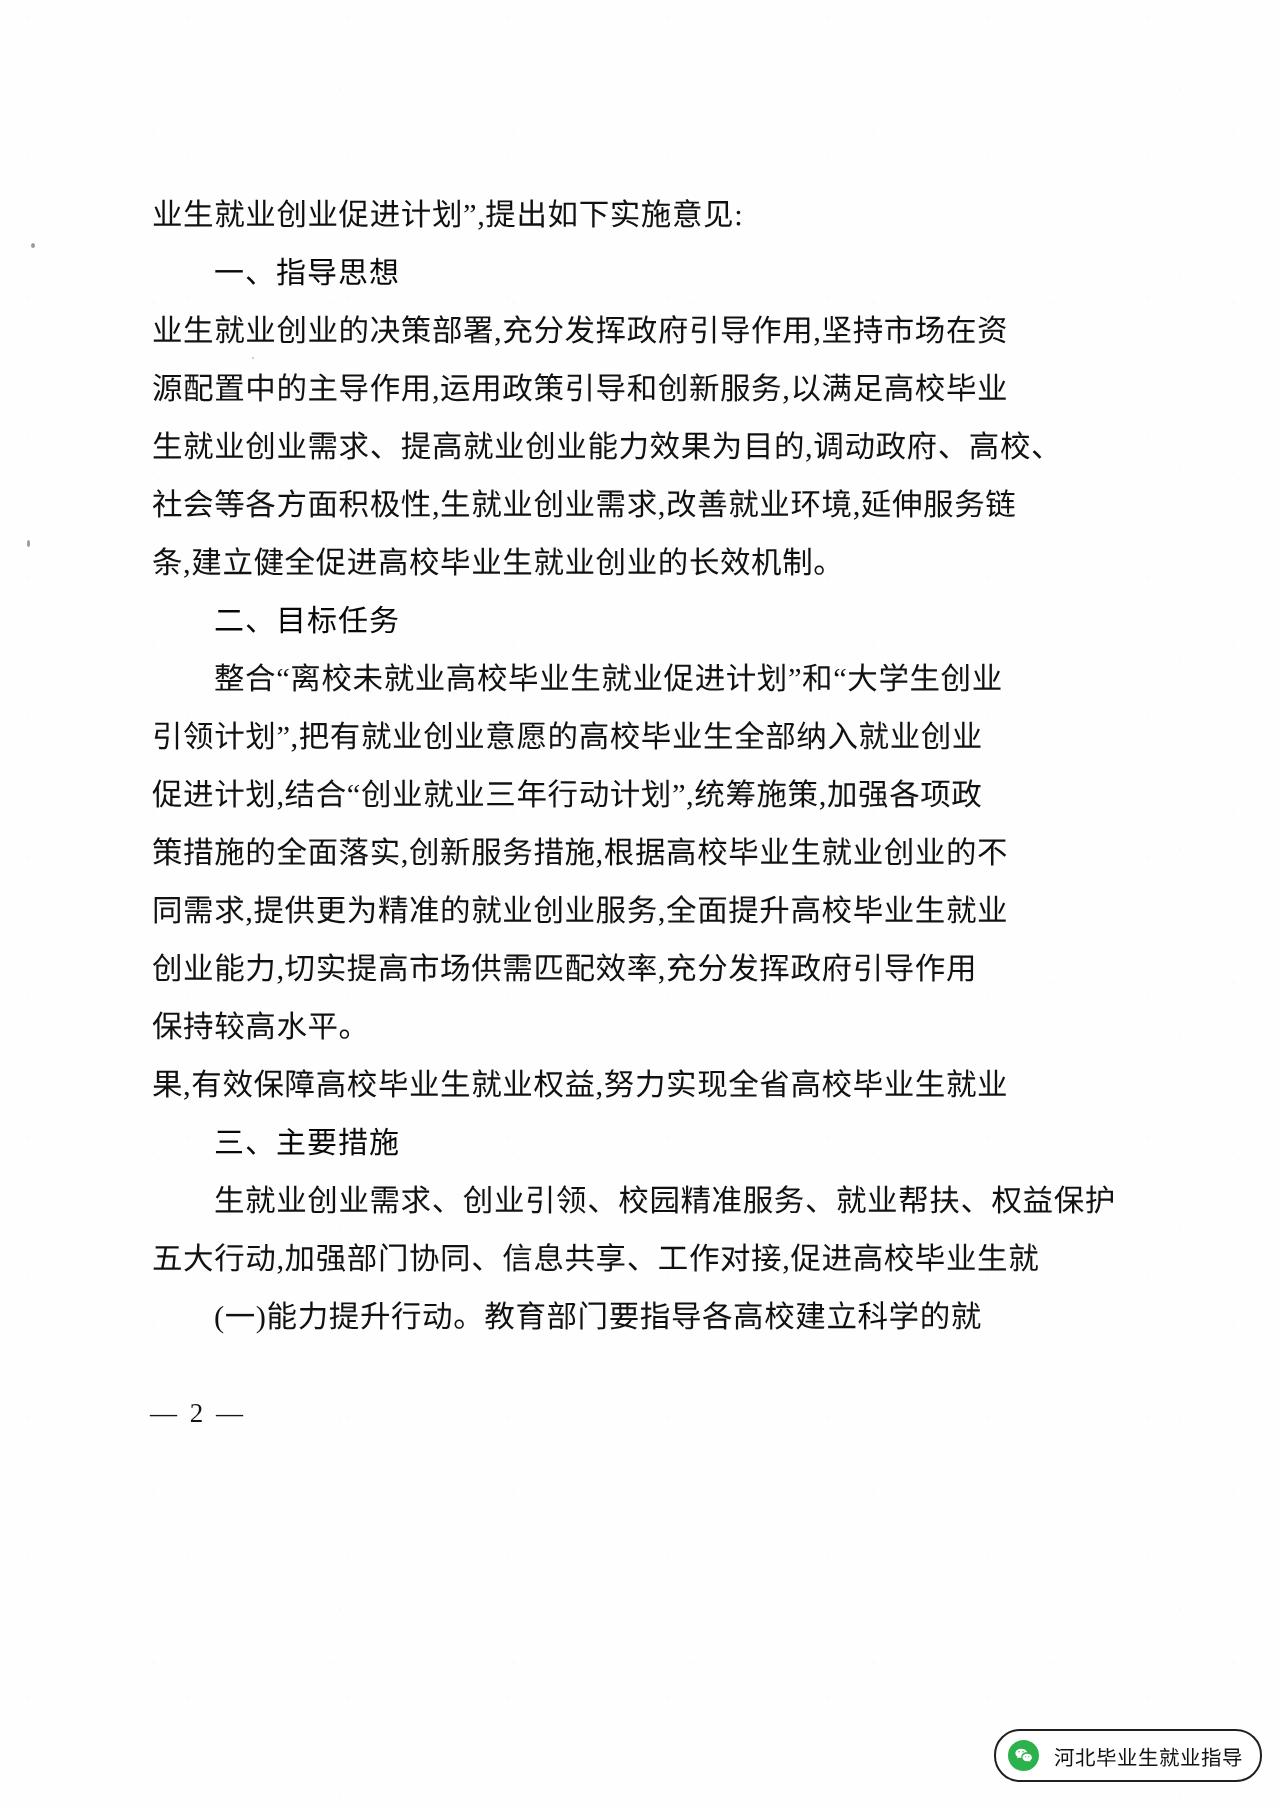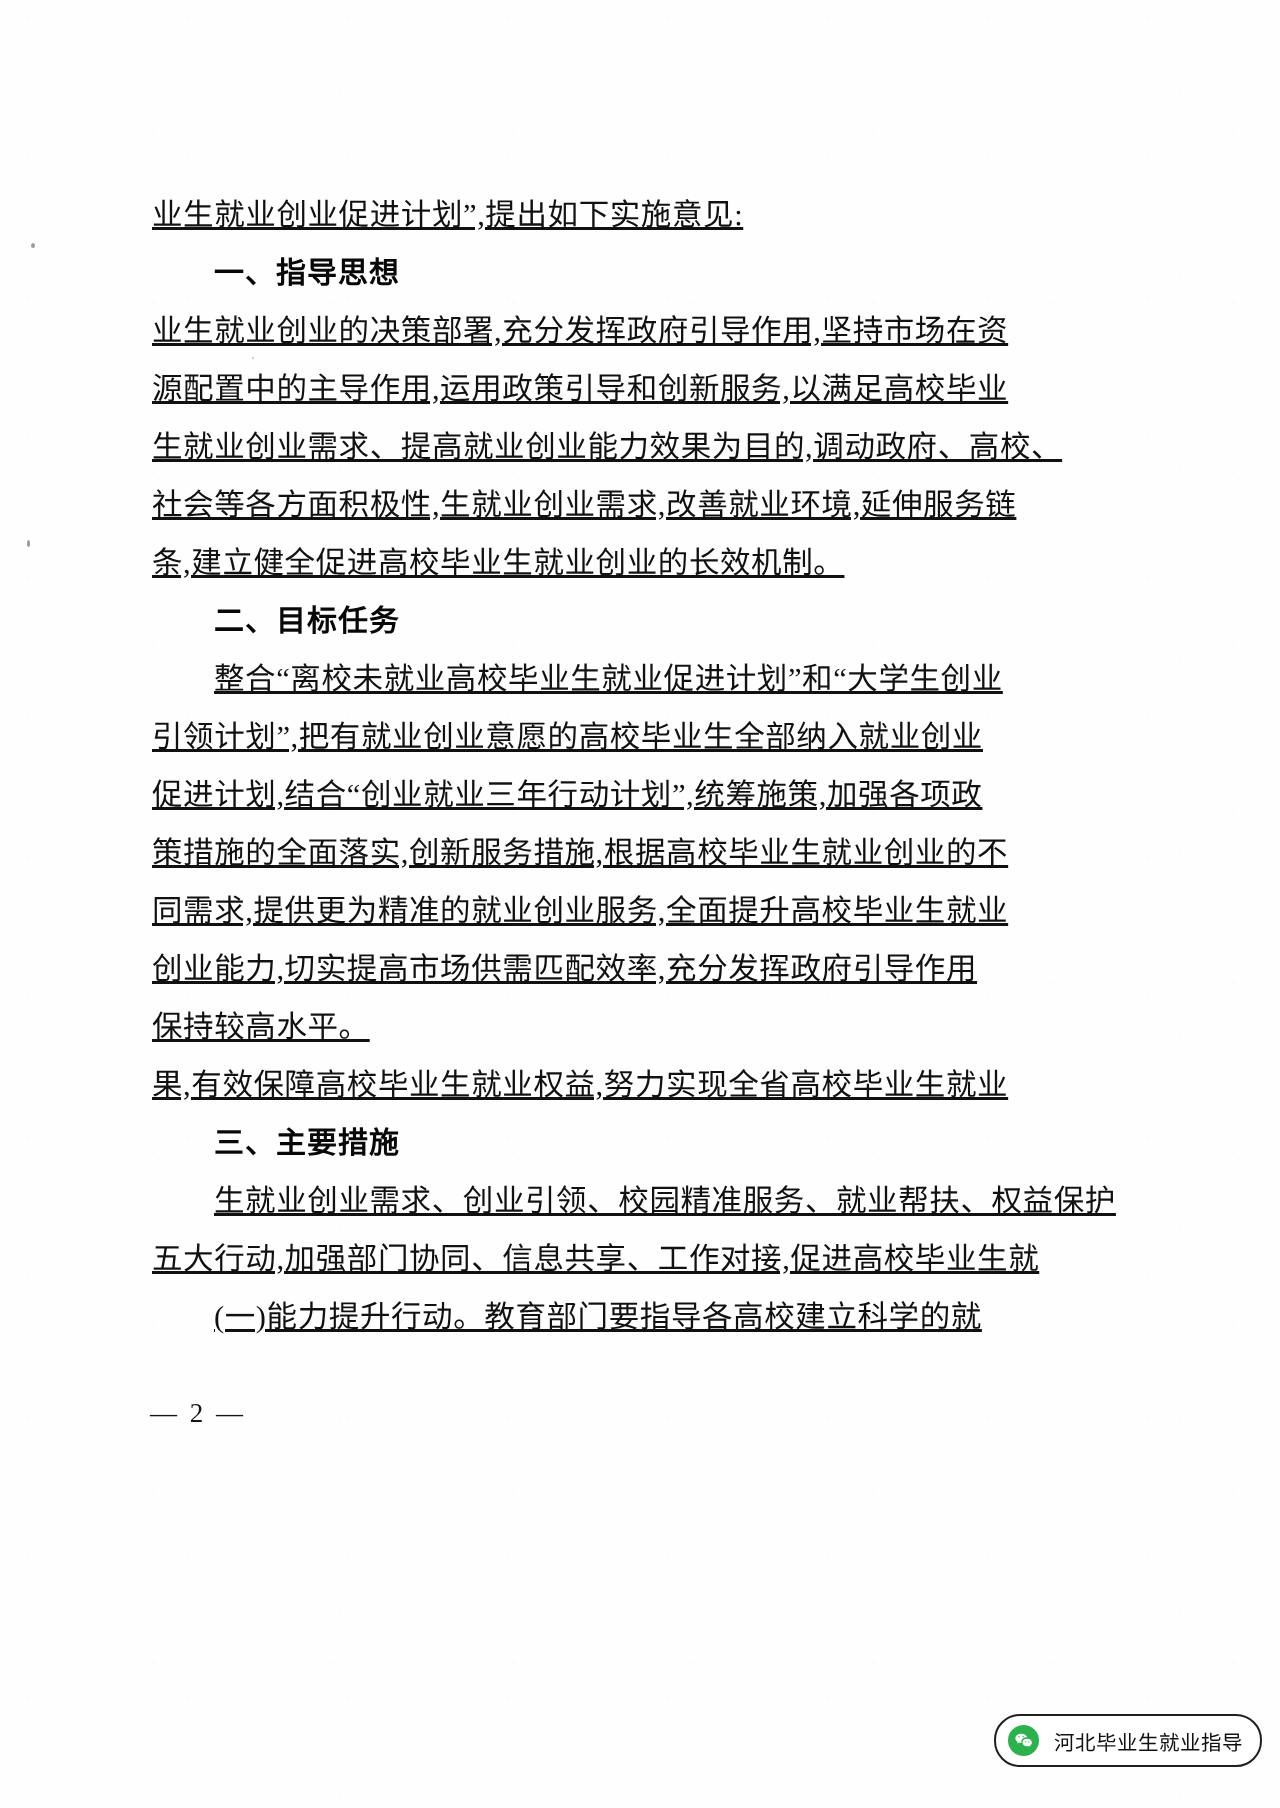--- a/index.html
+++ b/index.html
@@ -38,31 +38,30 @@
 
   
   .doc-line {
     font-size: 30.5px;
     line-height: 58px;
     letter-spacing: 0.6px;
     white-space: pre;
     font-family: "Liberation Serif", "DejaVu Serif", serif;
     color: #111111;
     text-rendering: geometricPrecision;
-    text-decoration: underline;
   }
   .doc-line.indent {
     text-indent: 62px;
   }
 
   
   .doc-heading {
     font-size: 30px;
     line-height: 58px;
-    font-weight: 700;
+    font-weight: 400;
     letter-spacing: 1px;
     text-indent: 62px;
     white-space: pre;
     font-family: "Liberation Sans", "DejaVu Sans", sans-serif;
     color: #080808;
   }
 
   
   .page-number {
     position: absolute;
@@ -83,21 +82,21 @@
     opacity: .55;
   }
   .speck-a { left: 31px;  top: 243px; width: 4px; height: 5px; }
   .speck-b { left: 27px;  top: 540px; width: 3px; height: 7px; }
   .speck-c { left: 252px; top: 357px; width: 2px; height: 2px; opacity:.35; }
 
   
   .watermark {
     position: absolute;
     right: 18px;
-    bottom: 41px;
+    bottom: 26px;
     display: flex;
     align-items: center;
     gap: 15px;
     padding: 9px 17px 9px 12px;
     border: 2px solid #1f1f1f;
     border-radius: 26px;
     background: rgba(255,255,255,0.92);
   }
   .wm-logo {
     width: 31px;

